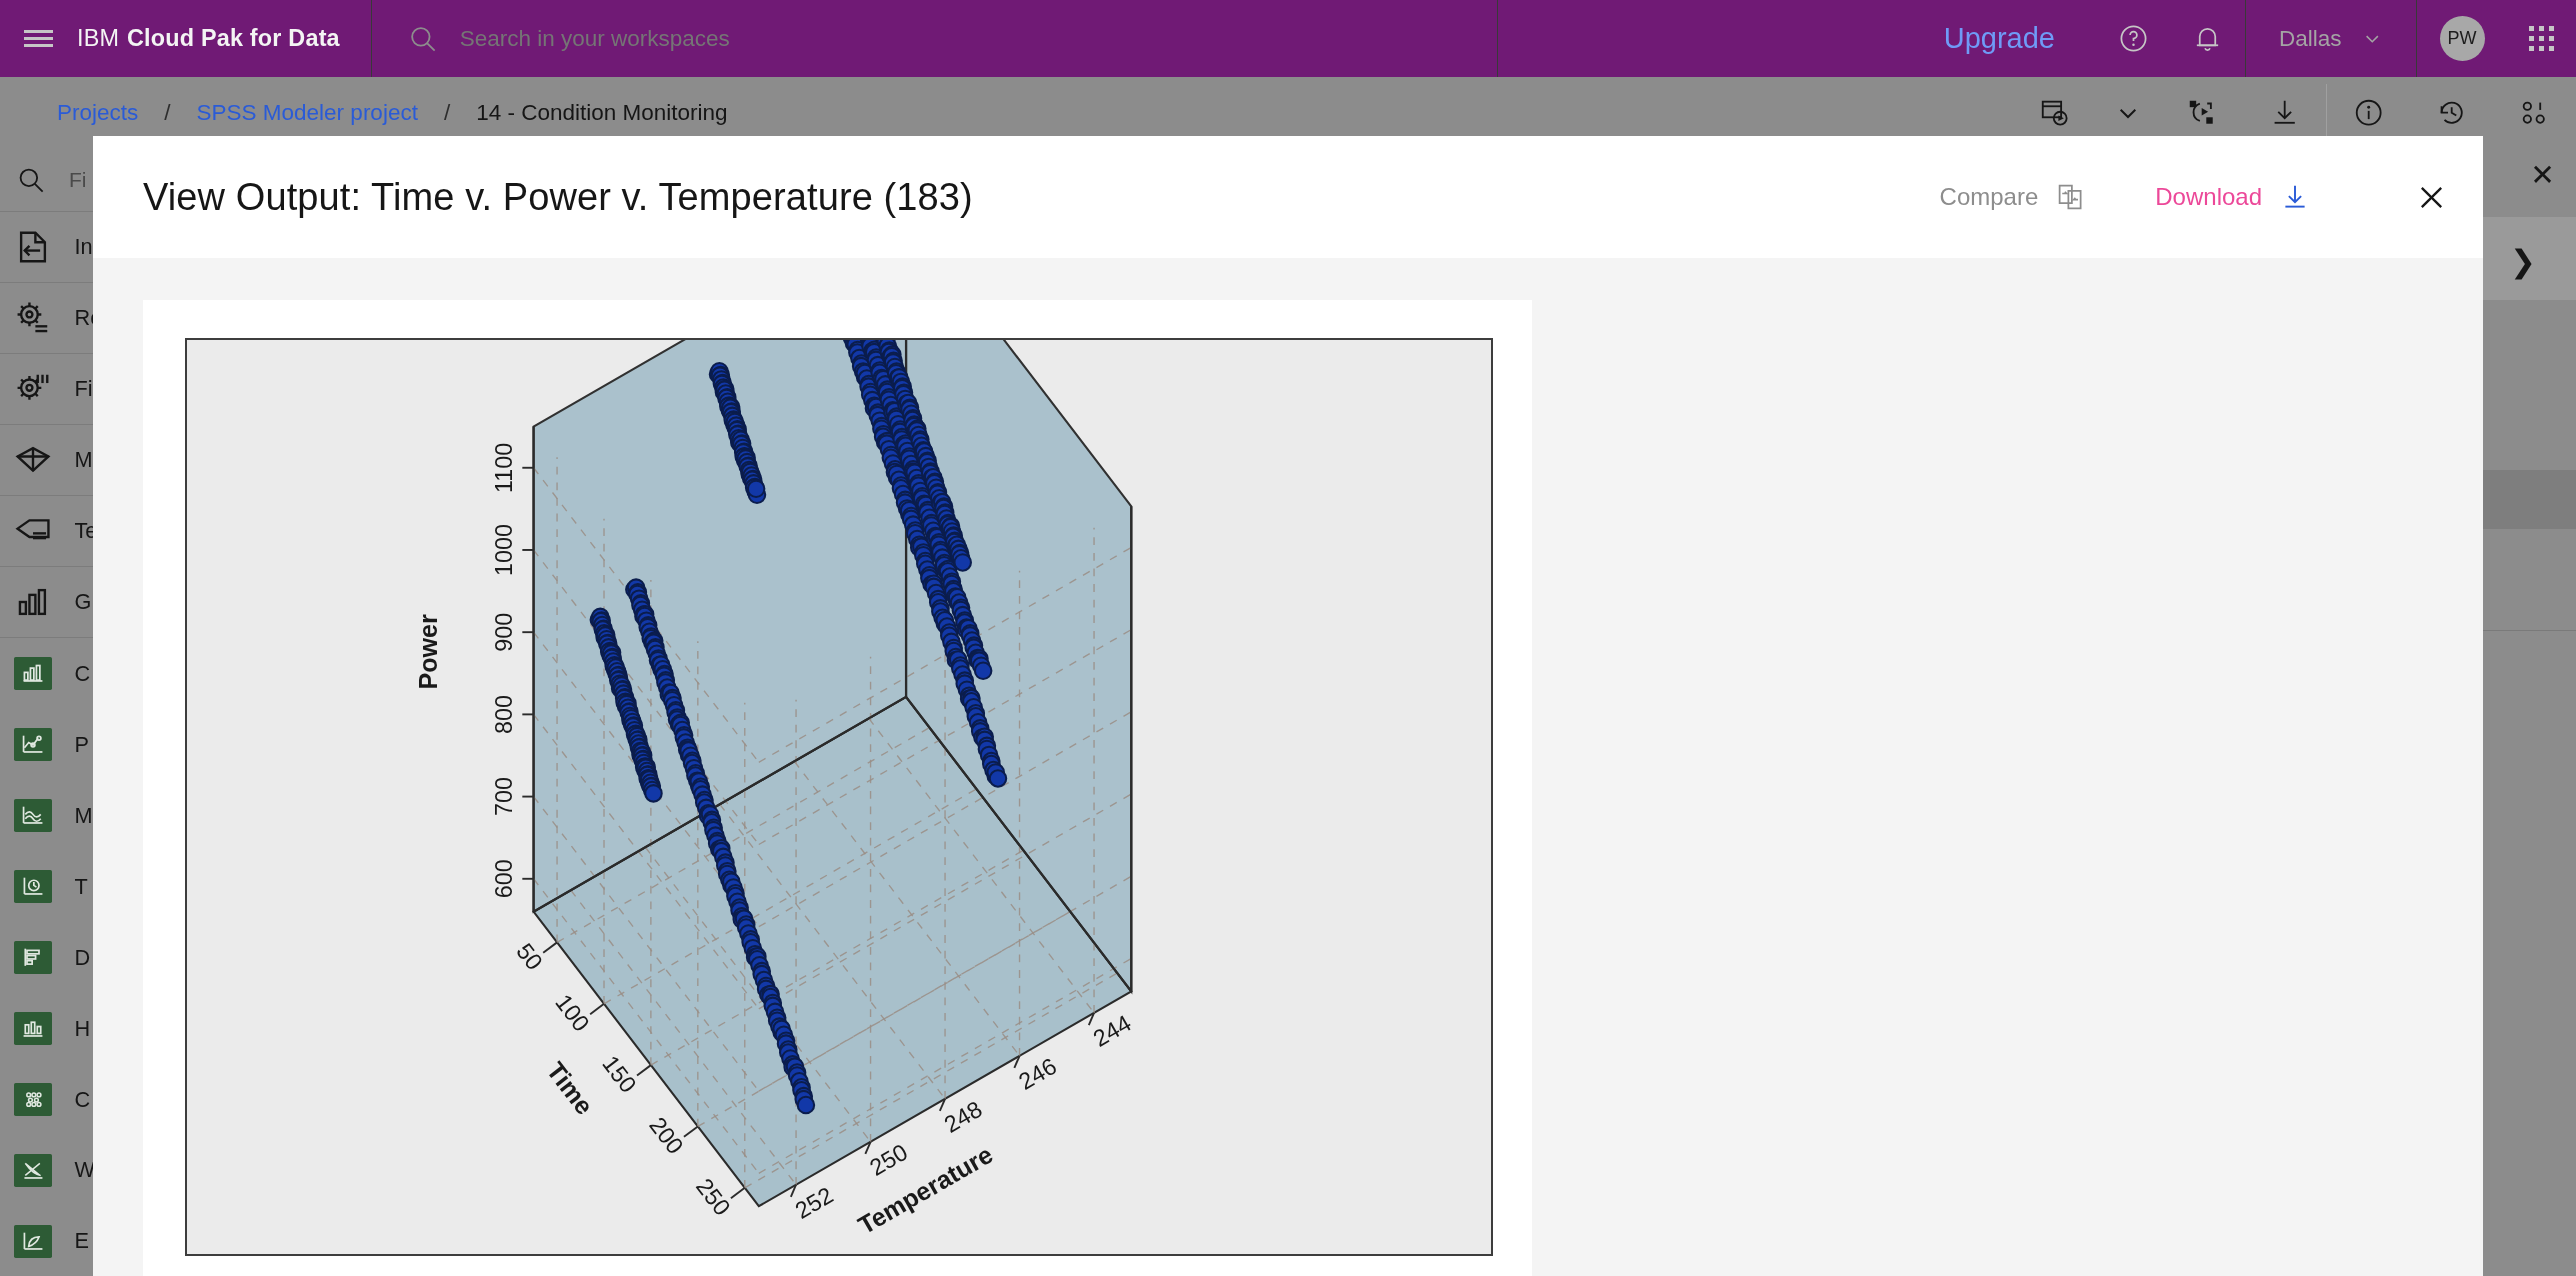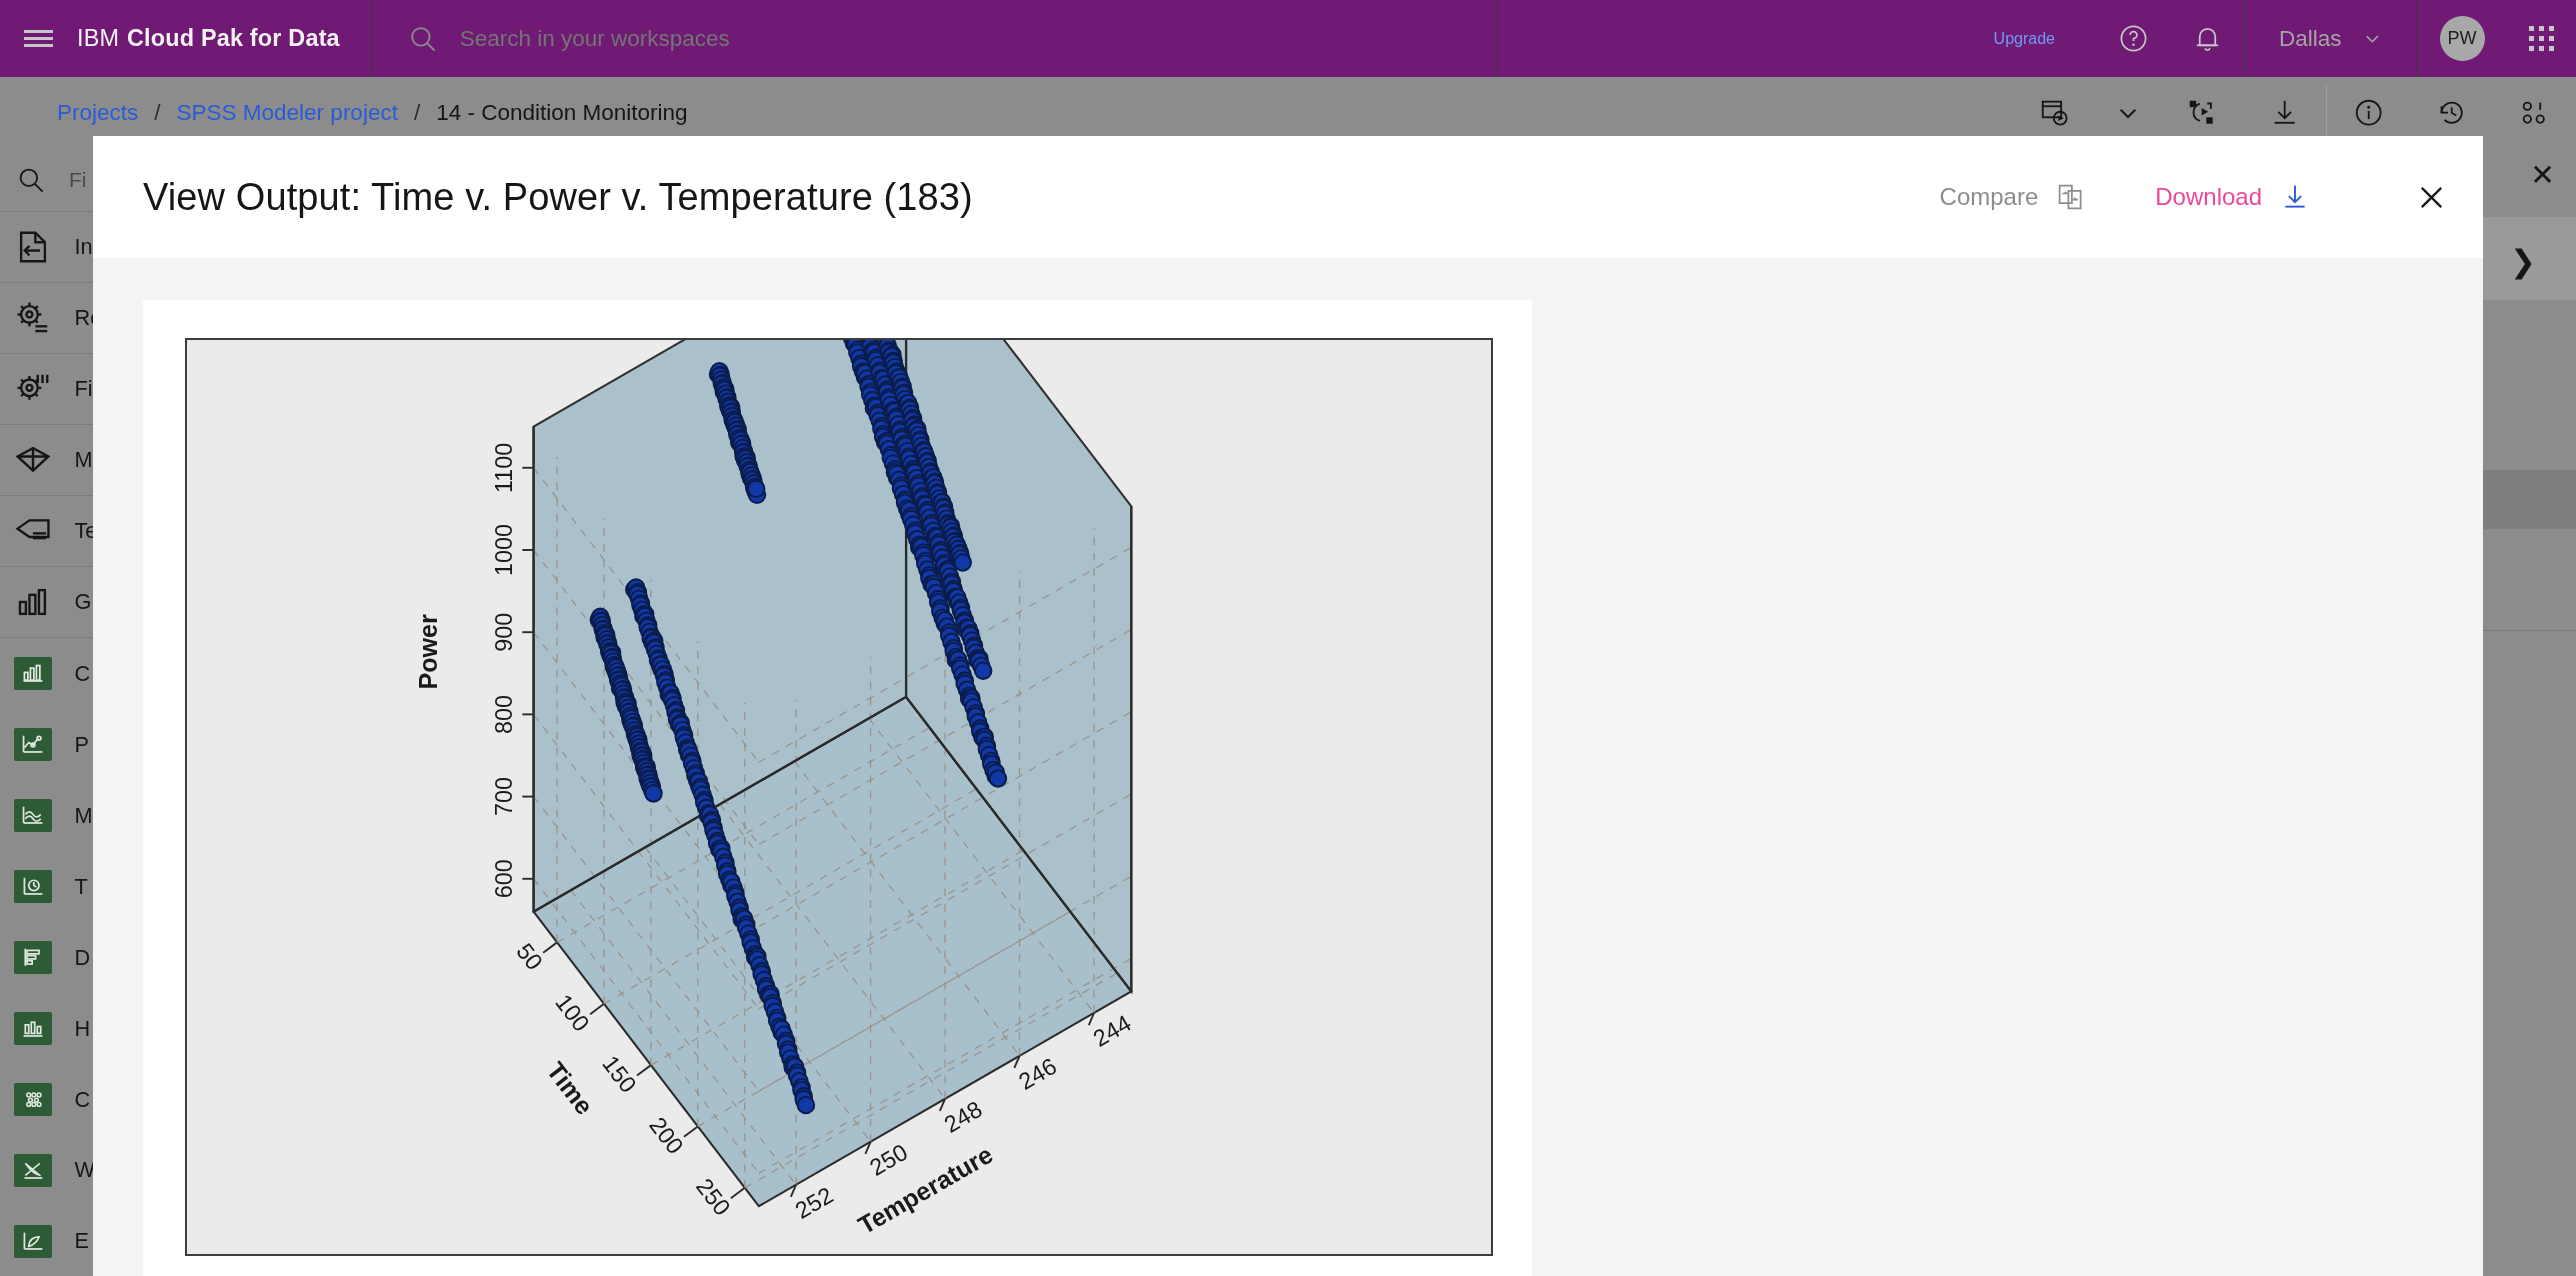--- a/index.html
+++ b/index.html
@@ -41,21 +41,21 @@
   .hdr-search .sicon { width: 29.4px; height: 29.4px; flex: 0 0 29.4px; }
   .hdr-search .sinput {
     background: transparent; border: 0; outline: none;
     color: #8d8d8d; font-size: 22.5px;
     font-family: "Liberation Sans", sans-serif;
     width: 100%;
   }
   .hdr-right { flex: 1; display: flex; align-items: stretch; justify-content: flex-end; }
   .hdr-upgrade {
     display:flex; align-items:center; padding: 0 42px;
-    color: #6f9bf7; font-size: 16px; cursor: pointer;
+    color: #6f9bf7; font-size: 29px; cursor: pointer;
   }
   .hdr-ico-btn {
     width: 74px; display:flex; align-items:center; justify-content:center;
     cursor: pointer;
   }
   .hdr-acct {
     display:flex; align-items:center; gap: 19px; padding: 0 35px;
     color: #a4a4a4; font-size: 22.5px; cursor: pointer;
     border-left: 0.9px solid #393939;
   }
@@ -76,21 +76,21 @@
   .dotgrid i { width: 5.2px; height: 5.2px; background:#c6c6c6; display:block; }
 
   
   #breadcrumb-bar {
     position:absolute; top: 77px; left: 0;
     width: 2576px; height: 71px;
     background: #8c8c8c;
     display:flex; align-items:center;
     z-index: 30;
   }
-  .bc-list { display:flex; align-items:flex-end; padding-left: 57px; gap: 16px; font-size: 22.5px; }
+  .bc-list { display:flex; align-items:flex-end; padding-left: 57px; gap: 26px; font-size: 22.5px; }
   .bc-link { color: #2a5bd7; cursor:pointer; }
   .bc-sep  { color:#2d2d2d; }
   .bc-cur  { color:#161616; }
   .bc-actions { margin-left:auto; display:flex; align-items:stretch; height:100%; }
   .bc-btn { width: 83px; display:flex; align-items:center; justify-content:center; cursor:pointer; }
   .bc-btn.narrow { width: 64px; }
   .bc-divider { width:0.9px; background:#a0a0a0; margin: 7px 0; }
 
   
   #left-rail {

